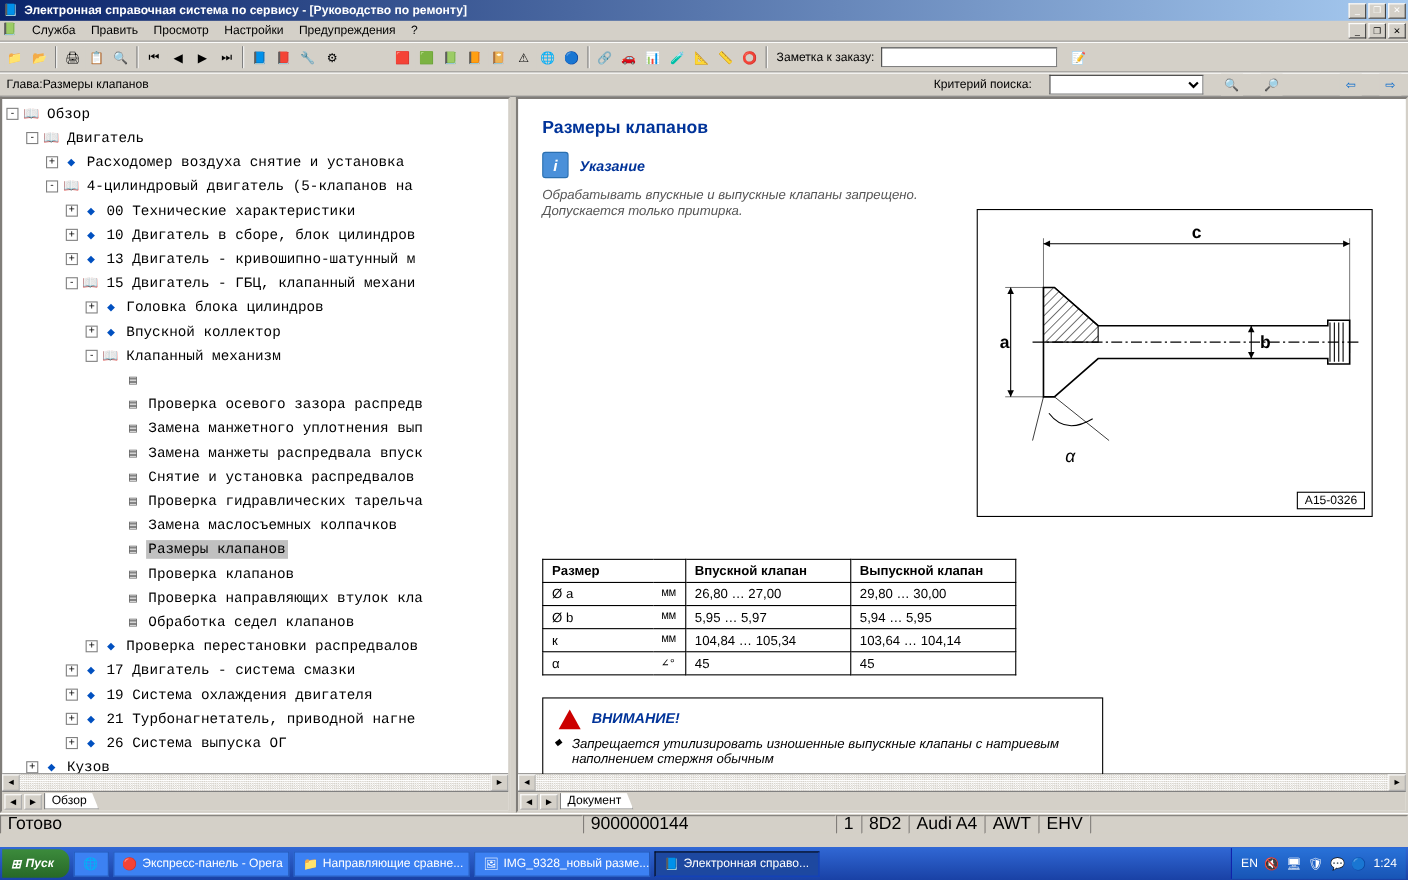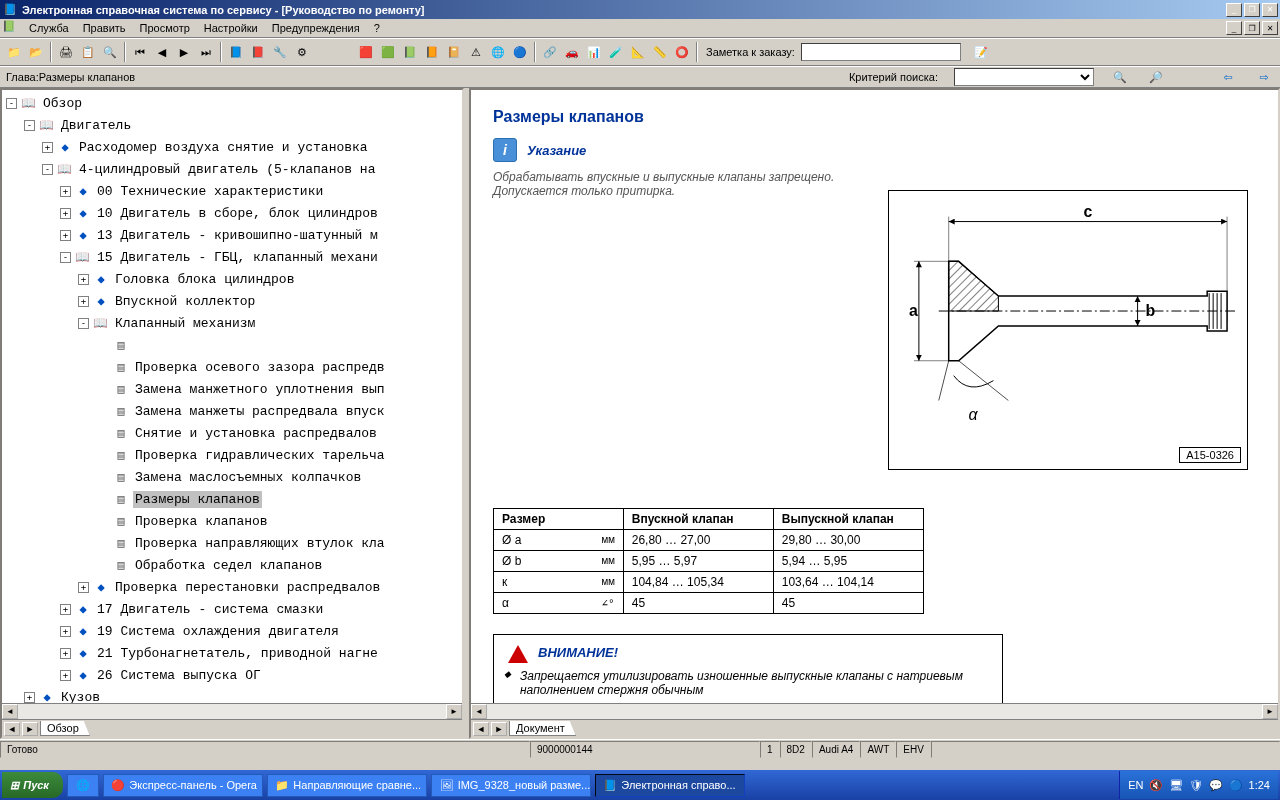--- a/index.html
+++ b/index.html
@@ -49,21 +49,21 @@
 .data-table th, .data-table td { border: 1px solid #000; padding: 3px 8px; text-align: left; }
 .data-table th { font-weight: bold; }
 .data-table .col1 { text-align: left; width: 100px; }
 .data-table .unit { text-align: right; font-size: 11px; font-family: Liberation Mono, monospace; }
 .warn-box { margin-top: 20px; border: 1px solid #000; padding: 10px 14px; max-width: 510px; }
 .warn-title { display: flex; align-items: flex-start; gap: 10px; margin-bottom: 6px; }
 .warn-icon { width: 0; height: 0; border-left: 10px solid transparent; border-right: 10px solid transparent; border-bottom: 18px solid #c00; position: relative; }
 .warn-label { font-weight: bold; font-style: italic; color: #003399; font-size: 13px; }
 .warn-text { font-style: italic; font-size: 12px; padding-left: 12px; position: relative; }
 .warn-text::before { content: "◆"; position: absolute; left: -4px; font-size: 9px; }
-.statusbar { height: 20px; background: #d4d0c8; display: flex; align-items: center; border-top: 1px solid #fff; font-size: 10px; }
+.statusbar { height: 20px; background: #d4d0c8; display: flex; align-items: center; border-top: 1px solid #fff; font-size: 16px; }
 .status-cell { border: 1px inset #d4d0c8; padding: 1px 6px; height: 17px; display: flex; align-items: center; }
 .taskbar { height: 30px; background: linear-gradient(to bottom, #3168d5, #1941a5); display: flex; align-items: center; padding: 0 2px; color: white; font-size: 11px; position: absolute; bottom: 0; width: 100%; }
 .start-btn { background: linear-gradient(to bottom, #3c8b3c, #276827); padding: 3px 14px 3px 8px; border-radius: 0 10px 10px 0; font-weight: bold; font-style: italic; display: flex; align-items: center; gap: 4px; height: 26px; cursor: pointer; }
 .task-item { background: #3c81f3; border: 1px solid #2559b8; padding: 3px 8px; margin-left: 4px; height: 23px; display: flex; align-items: center; gap: 4px; cursor: pointer; max-width: 160px; overflow: hidden; white-space: nowrap; font-size: 11px; }
 .task-item.active { background: #1d48a0; border: 1px inset #0a246a; }
 .tray { margin-left: auto; background: #0d9eef33; border-left: 1px solid #12a; padding: 0 8px; height: 28px; display: flex; align-items: center; gap: 6px; }
 .book-icon { color: #6a4a8a; }
 .diamond-icon { color: #0050c0; }
 .page-icon { color: #606060; }
 .scrollbar-h { height: 16px; background: #d4d0c8; border-top: 1px solid #808080; display: flex; }

